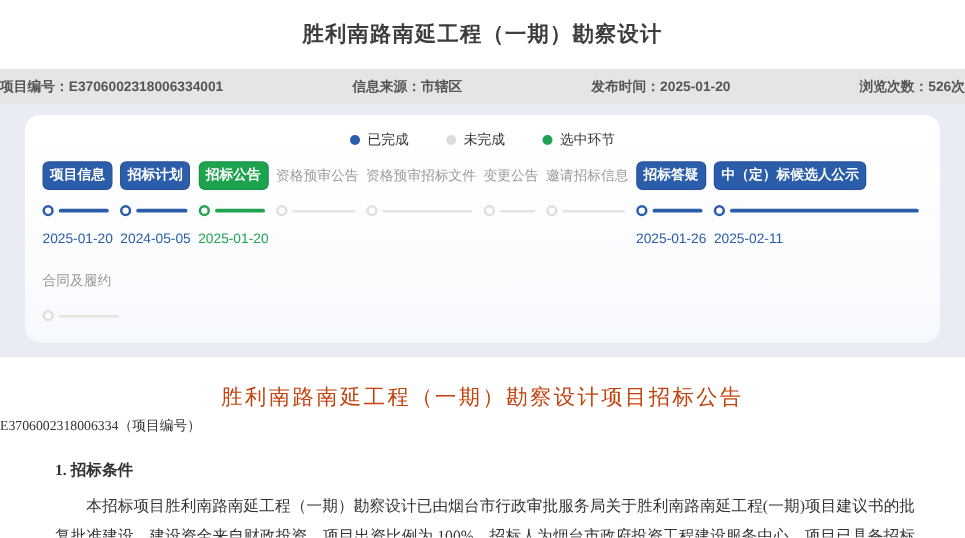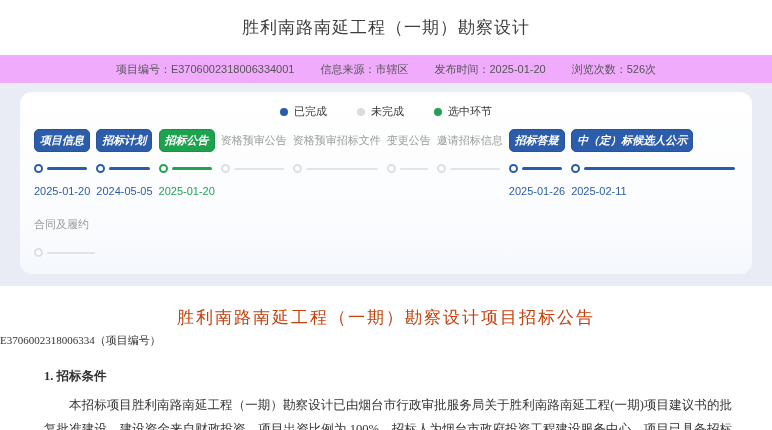--- a/index.html
+++ b/index.html
@@ -3,25 +3,25 @@
 <meta charset="utf-8">
 <style>
   * { margin:0; padding:0; box-sizing:border-box; }
   html,body { width:772px; }
   body {
     font-family: "Liberation Sans", "DejaVu Sans", sans-serif;
     background:#fff; color:#333; width:772px; height:430px; overflow:hidden;
   }
   
   .header { height:55px; display:flex; align-items:center; justify-content:center; background:#fff; }
-  .header h1 { font-size:17px; font-weight:normal; color:#3d3d3d; letter-spacing:1px; }
+  .header h1 { font-size:17px; font-weight:bold; color:#3d3d3d; letter-spacing:1px; }
   
   .meta-bar {
-    height:28px; background:#f0abfc; display:flex; align-items:center; justify-content:center;
-    gap:26px; font-size:11px; color:#555;
+    height:28px; background:#e5e5e5; display:flex; align-items:center; justify-content:space-between;
+    gap:26px; font-size:11px; color:#555;font-weight:bold;
   }
   .meta-item { white-space:nowrap; }
   .meta-item .v { color:#555; }
   
   .timeline-section { background:#e9ecf4; padding:9px 20px 12px; }
   .timeline-card {
     background:linear-gradient(180deg,#ffffff 0%, #fbfcfe 70%, #f5f8fd 100%);
     border-radius:12px; padding:12px 14px 14px;
   }
   .legend { display:flex; justify-content:center; gap:30px; margin-bottom:10px; }
@@ -30,21 +30,21 @@
   .ldot.blue { background:#2a5da9; }
   .ldot.gray { background:#d9dce1; }
   .ldot.green { background:#21a452; }
   
   .steps-row { display:flex; align-items:flex-start; column-gap:6px; }
   .step { display:flex; flex-direction:column; flex:0 0 auto; min-width:0; }
   .step.grow { flex:1 1 auto; }
   .label-row { height:23px; display:flex; align-items:center; white-space:nowrap; }
   .chip {
     font-size:11px; font-weight:bold; color:#fff; padding:3px 5px; border-radius:5px;
-    line-height:1.3; white-space:nowrap; cursor:pointer;font-style:italic;
+    line-height:1.3; white-space:nowrap; cursor:pointer;
   }
   .completed .chip { background:#2c5dab; border:1px solid #27539b; }
   .selected  .chip { background:#1da24e; border:1px solid #18924a; }
   .plain-label { font-size:11px; color:#9b9b9b; white-space:nowrap; }
   .node-row { display:flex; align-items:center; height:15px; margin-top:9px; }
   .dot {
     width:9px; height:9px; border-radius:50%; background:#fff; border:2px solid #dfdfdf; flex:0 0 auto;
   }
   .completed .dot { border-color:#2a5da9; }
   .selected  .dot { border-color:#21a452; }

